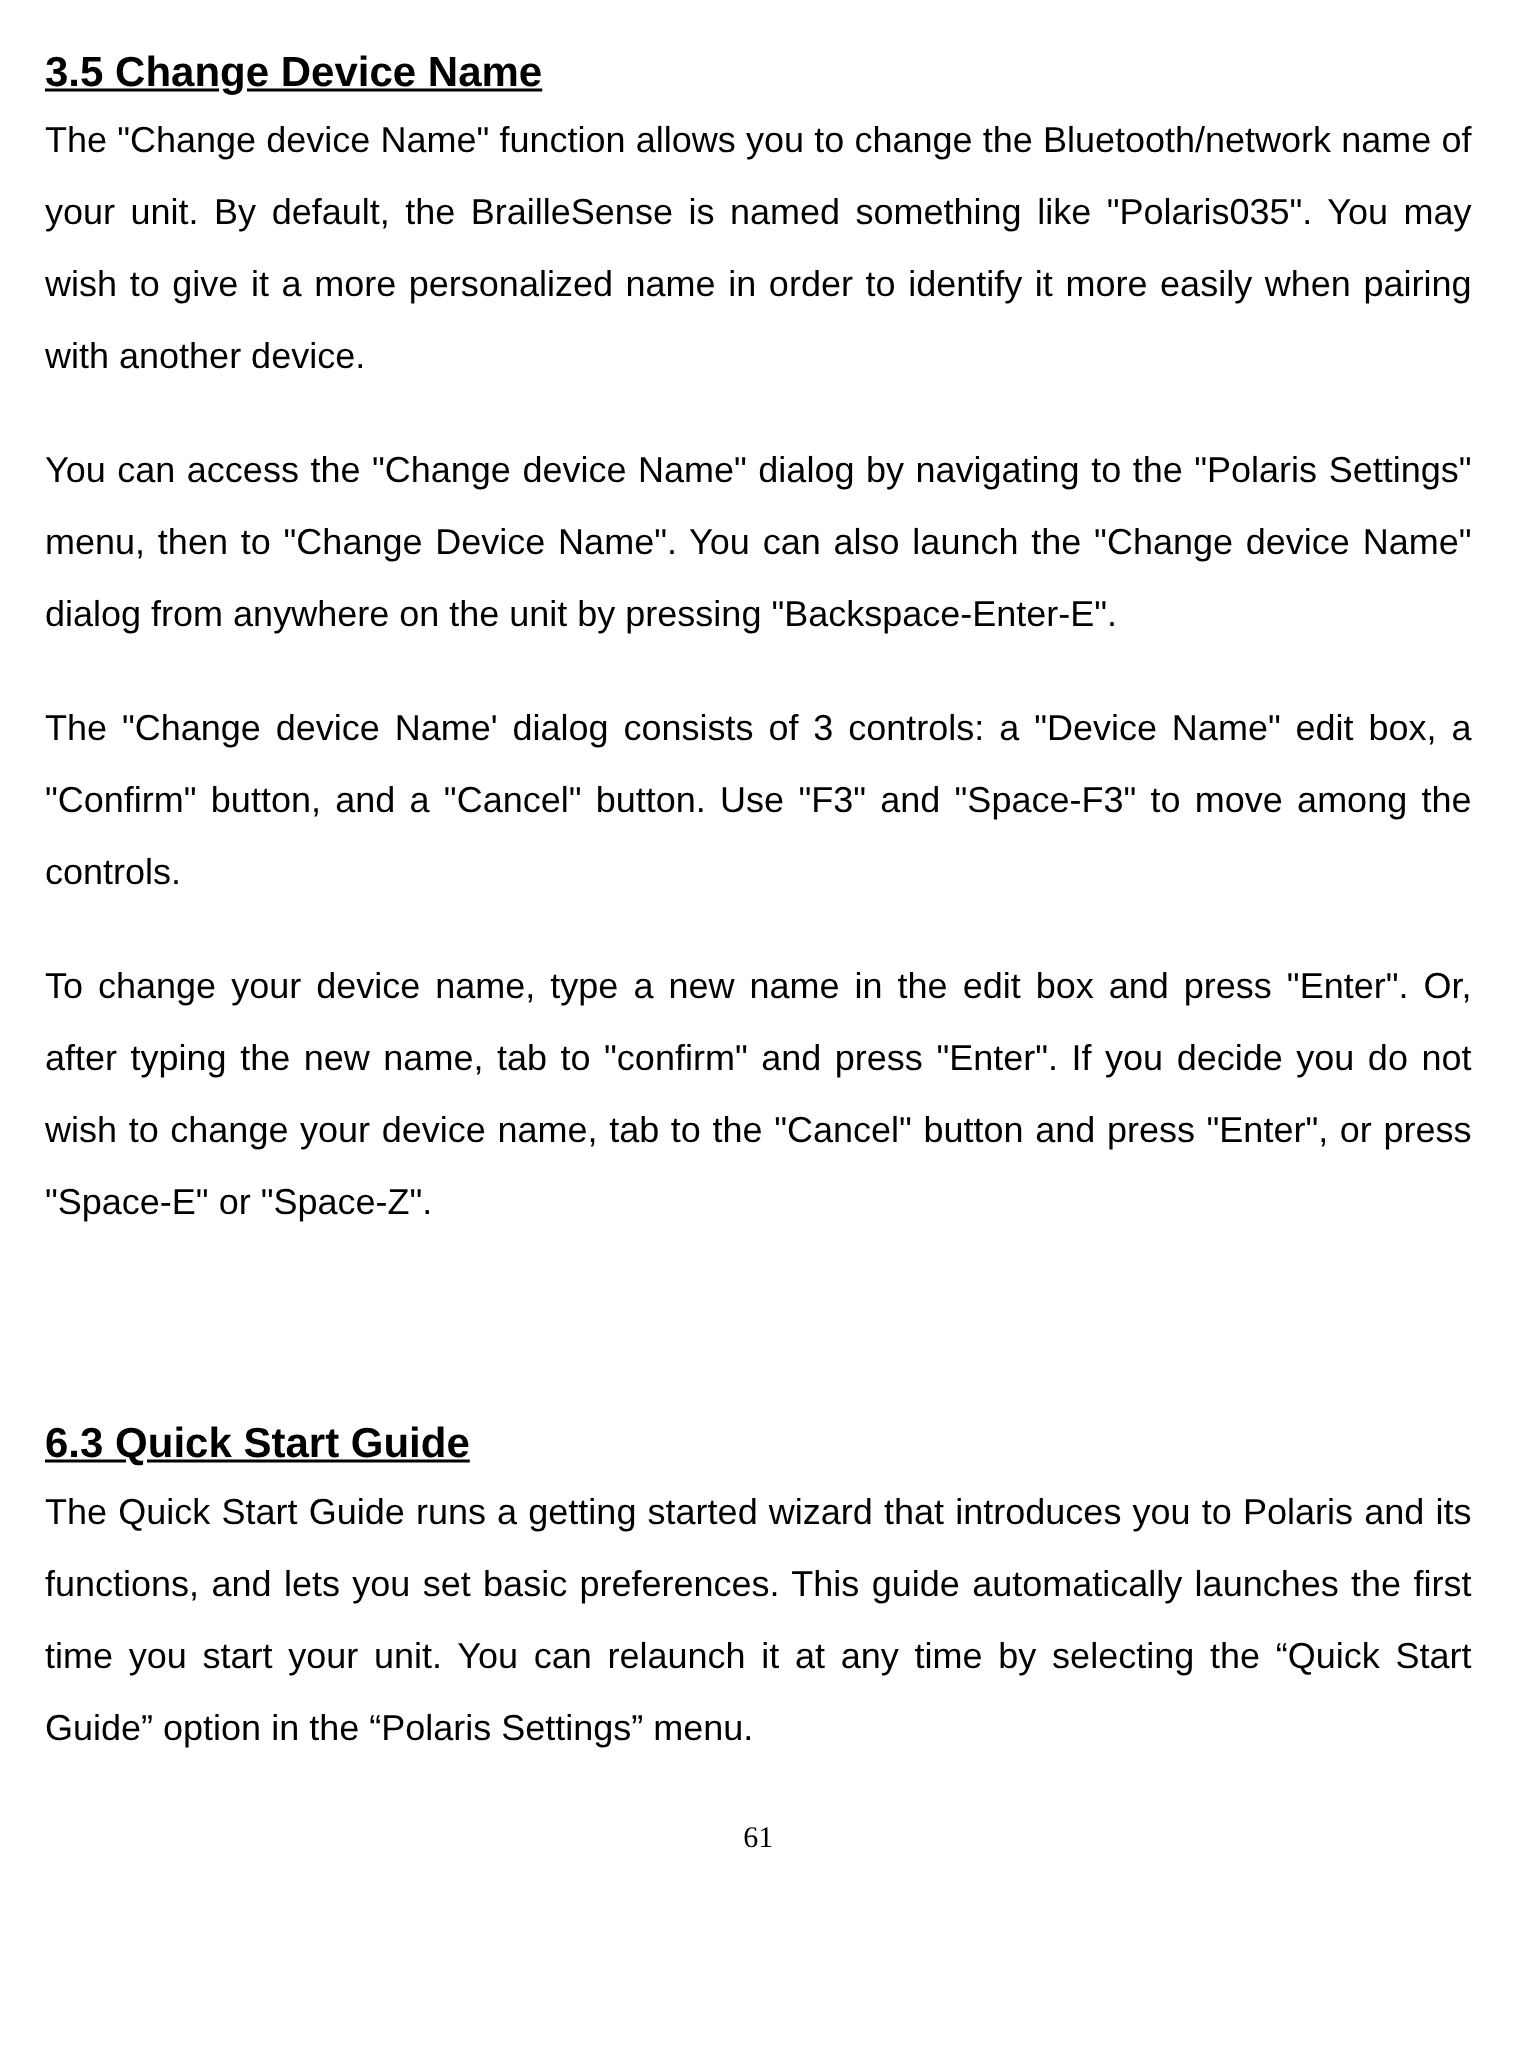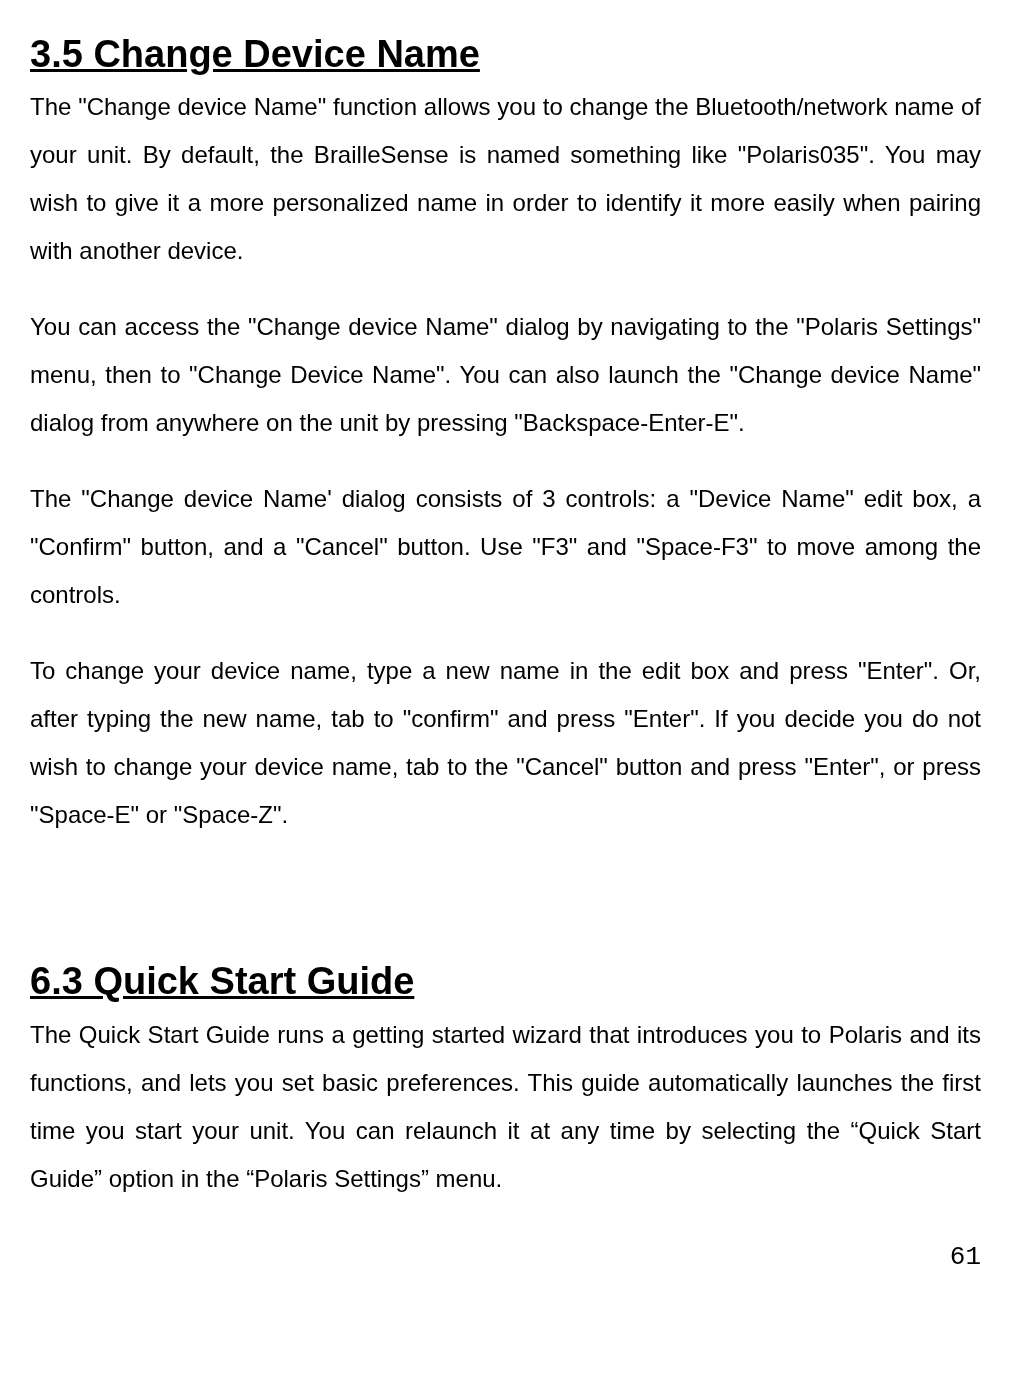--- a/index.html
+++ b/index.html
@@ -6,39 +6,39 @@
       font-family: Arial, Helvetica, sans-serif;
       margin: 0;
       padding: 30px 30px 20px 30px;
       width: 1011px;
       box-sizing: border-box;
       color: #000;
       line-height: 2.0;
       background: #fff;
     }
     h2 {
-      font-size: 38px;
+      font-size: 28px;
       font-weight: bold;
       text-decoration: underline;
       margin: 0 0 4px 0;
       line-height: 1.3;
     }
     p {
       font-size: 24px;
       text-align: justify;
       margin: 0 0 28px 0;
       line-height: 2.0;
     }
     .spacer {
       height: 90px;
     }
     .page-number {
-      text-align: right;
-      font-family: Liberation Mono, monospace;
-      font-size: 26px;
+      text-align: center;
+      font-family: Liberation Serif, serif;
+      font-size: 20px;
       margin-top: 10px;
     }
   </style>
 </head>
 <body>
 
 <h2>3.5 Change Device Name</h2>
 <p>The "Change device Name" function allows you to change the Bluetooth/network name of your unit. By default, the BrailleSense is named something like "Polaris035". You may wish to give it a more personalized name in order to identify it more easily when pairing with another device.</p>
 <p>You can access the "Change device Name" dialog by navigating to the "Polaris Settings" menu, then to "Change Device Name". You can also launch the "Change device Name" dialog from anywhere on the unit by pressing "Backspace-Enter-E".</p>
 <p>The "Change device Name' dialog consists of 3 controls: a "Device Name" edit box, a "Confirm" button, and a "Cancel" button. Use "F3" and "Space-F3" to move among the controls.</p>

